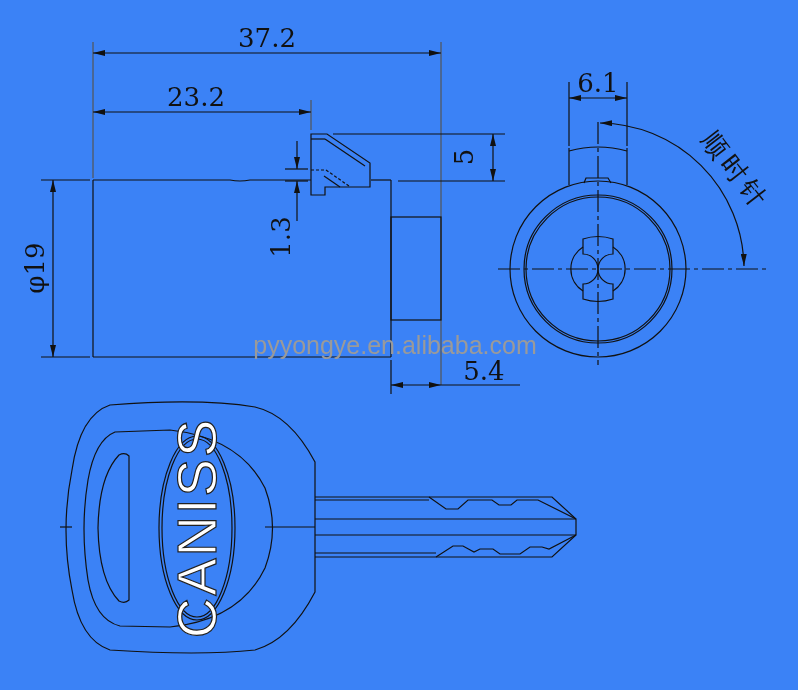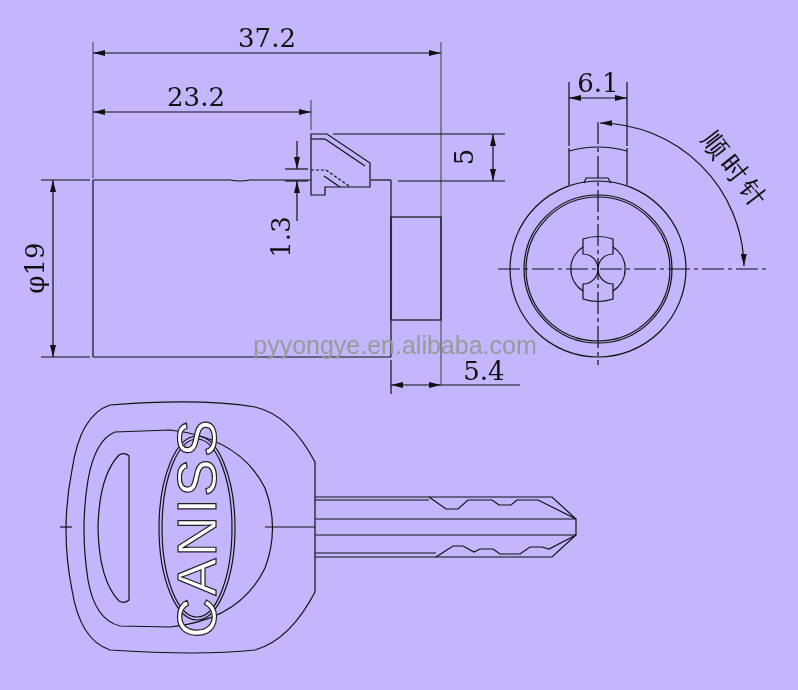--- a/index.html
+++ b/index.html
@@ -1,16 +1,16 @@
 <!DOCTYPE html>
 <html><head>
 <meta charset="utf-8">
 <style>
   html, body { margin: 0; padding: 0; background: #ffffff; }
-  #canvas { position: relative; width: 798px; height: 690px; background: #c4b5fd; overflow: hidden; }
+  #canvas { position: relative; width: 798px; height: 690px; background: #3b82f6; overflow: hidden; }
   svg { position: absolute; left: 0; top: 0; }
   .dim-text { font-family: "DejaVu Serif", serif; font-size: 26px; fill: #111; }
   .cn-text { font-family: "DejaVu Sans", sans-serif; font-size: 26px; fill: #111; }
   .wm-text { font-family: "Liberation Sans", sans-serif; font-size: 25px; fill: #9a9a9a; }
   .logo-text { font-family: "Liberation Sans", sans-serif; font-size: 56px; fill: #fff; stroke: #222; stroke-width: 1.2; letter-spacing: 2px; }
 </style>
 </head>
 <body>
 
 <div id="canvas">

